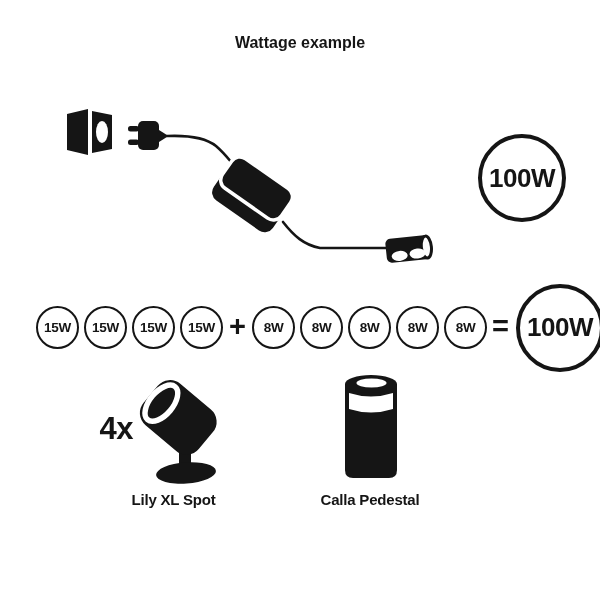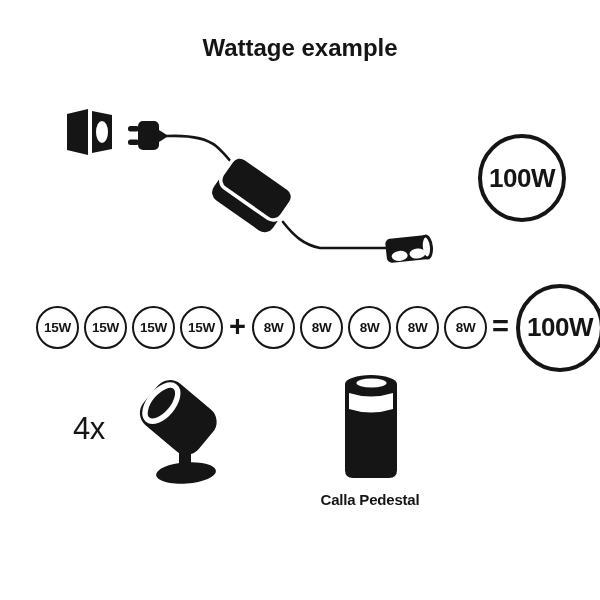--- a/index.html
+++ b/index.html
@@ -5,21 +5,21 @@
   :root { --ink:#151515; --paper:#ffffff; }
   html,body { margin:0; padding:0; background:#fff; }
   .canvas {
     position:relative; width:600px; height:600px; overflow:hidden;
     background:var(--paper);
     font-family:"Liberation Sans", sans-serif;
     color:var(--ink);
   }
   .title {
     position:absolute; left:0; top:34px; width:600px; margin:0;
-    text-align:center; font-size:24px; font-weight:700; letter-spacing:0;
+    text-align:center; font-size:16px; font-weight:700; letter-spacing:0;
   }
   svg { position:absolute; overflow:visible; }
   .fill-ink   { fill:var(--ink); }
   .fill-paper { fill:var(--paper); }
   .stroke-ink   { stroke:var(--ink); }
   .stroke-paper { stroke:var(--paper); }
   .cable { fill:none; stroke:var(--ink); stroke-width:2.6; stroke-linecap:round; }
 
   .badge {
     position:absolute; box-sizing:border-box; width:88px; height:88px;
@@ -43,22 +43,22 @@
     box-sizing:border-box; width:88px; height:88px; flex:0 0 auto; margin-left:4px;
     border:4px solid var(--ink); border-radius:50%;
     display:flex; align-items:center; justify-content:center;
     font-size:26px; font-weight:700; letter-spacing:-0.5px; background:var(--paper);
   }
   .op { flex:0 0 auto; text-align:center; font-weight:700; font-size:29px; padding-bottom:2px; }
   .op-plus  { width:19px; }
   .op-equal { width:15px; }
 
   .qty {
-    position:absolute; width:60px; text-align:left;
-    font-size:31px; font-weight:400; letter-spacing:-0.5px; line-height:31px;
+    position:absolute; width:60px; text-align:right;
+    font-size:31px; font-weight:700; letter-spacing:-0.5px; line-height:31px;
   }
   .qty-spot     { left:73px;  top:413px; }
   .qty-pedestal { left:277px; top:413px; }
 
   .product-label {
     position:absolute; text-align:center;
     font-size:15px; font-weight:700; letter-spacing:-0.2px;
   }
   .label-spot     { left:103px; top:491px; width:141px; }
   .label-pedestal { left:300px; top:491px; width:140px; }
@@ -125,15 +125,16 @@
   </svg>
 
 
   <svg style="left:340px; top:370px;" width="62" height="112" viewBox="0 0 62 112">
     <path class="fill-ink" d="M5,14 H57 V100 Q57,108 49,108 H13 Q5,108 5,100 Z"></path>
     <ellipse class="fill-ink" cx="31" cy="14" rx="26" ry="9"></ellipse>
     <ellipse class="fill-paper" cx="31.5" cy="13" rx="15" ry="4.5"></ellipse>
     <path class="fill-paper" d="M9,23 Q31,30 53,23 L53,39 Q31,46 9,39 Z"></path>
   </svg>
 
+  <div class="product-label label-spot">Lily XL Spot</div>
   <div class="product-label label-pedestal">Calla Pedestal</div>
 
 </div>
 
 </body></html>

